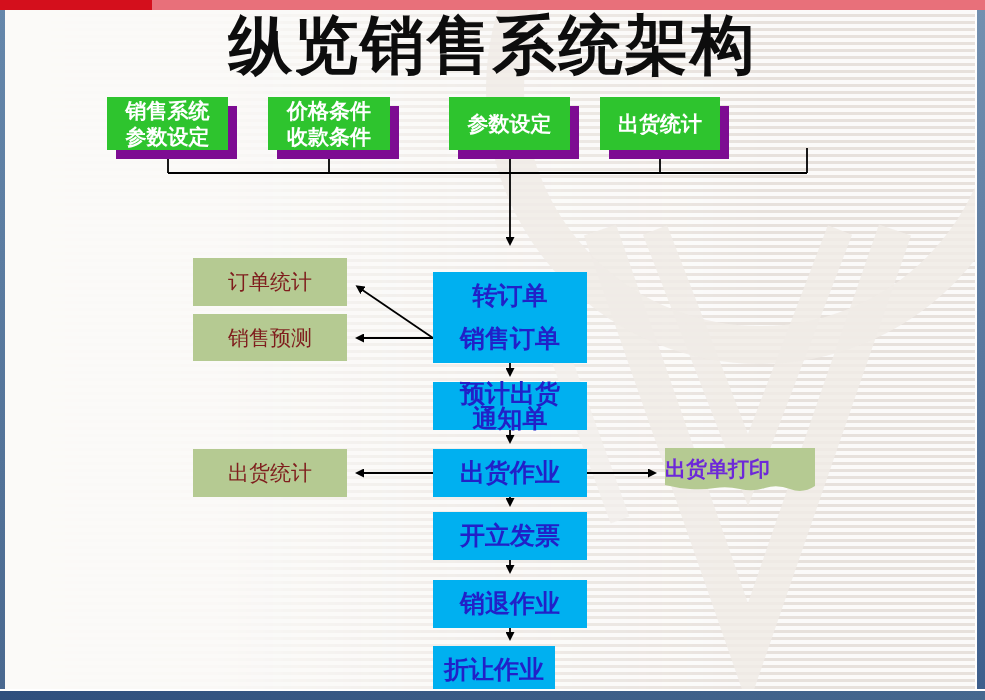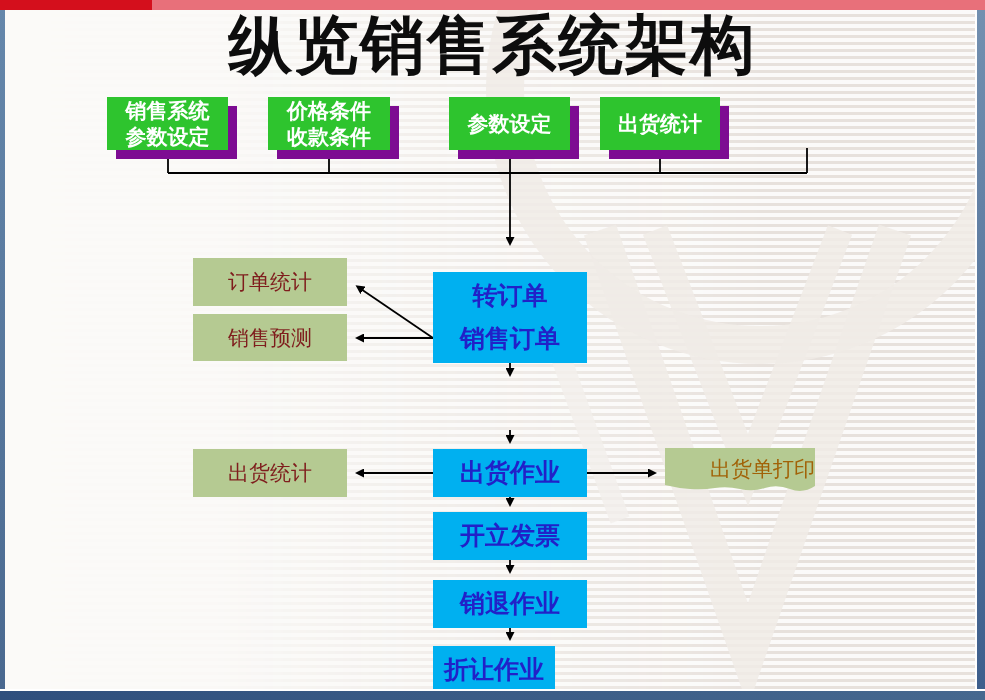--- a/index.html
+++ b/index.html
@@ -42,22 +42,22 @@
   .bbox{
     background:#00b0f0;color:#2121c8;font-weight:600;font-size:25px;line-height:1.02;
     text-align:center;white-space:pre-line;
   }
   .obox{
     background:#b5ca92;color:#7f1d1d;font-weight:500;font-size:21px;
     text-align:center;white-space:nowrap;
   }
   .doc-shape{position:absolute;z-index:2;}
   .doc-shape .doc-label{
-    position:absolute;left:0;right:0;top:7px;text-align:right;
-    color:#a16207;font-weight:400;font-size:21px;white-space:nowrap;
+    position:absolute;left:0;right:0;top:7px;text-align:left;
+    color:#6d28d9;font-weight:700;font-size:21px;white-space:nowrap;
   }
   .connectors{position:absolute;inset:0;z-index:1;}
 </style>
 </head>
 <body>
 
 <div class="slide">
 
   <div class="bg-stripes"></div>
 
@@ -111,20 +111,22 @@
 
   <div class="node gbox" style="left:107px;top:97px;width:121px;height:53px;">销售系统
 参数设定</div>
   <div class="node gbox" style="left:268px;top:97px;width:122px;height:53px;">价格条件
 收款条件</div>
   <div class="node gbox" style="left:449px;top:97px;width:121px;height:53px;">参数设定</div>
   <div class="node gbox" style="left:600px;top:97px;width:120px;height:53px;">出货统计</div>
 
   <div class="node bbox" style="left:433px;top:252px;width:154px;height:48px;margin-top:20px;">转订单</div>
   <div class="node bbox" style="left:433px;top:314px;width:154px;height:49px;">销售订单</div>
+  <div class="node bbox" style="left:433px;top:382px;width:154px;height:48px;">预计出货
+通知单</div>
   <div class="node bbox" style="left:433px;top:449px;width:154px;height:48px;">出货作业</div>
   <div class="node bbox" style="left:433px;top:512px;width:154px;height:48px;">开立发票</div>
   <div class="node bbox" style="left:433px;top:580px;width:154px;height:48px;">销退作业</div>
   <div class="node bbox" style="left:433px;top:646px;width:122px;height:47px;text-align:center;">折让作业</div>
 
   <div class="node obox" style="left:193px;top:258px;width:154px;height:48px;">订单统计</div>
   <div class="node obox" style="left:193px;top:314px;width:154px;height:47px;">销售预测</div>
   <div class="node obox" style="left:193px;top:449px;width:154px;height:48px;">出货统计</div>
 
   <div class="doc-shape" style="left:665px;top:448px;width:150px;height:50px;">

